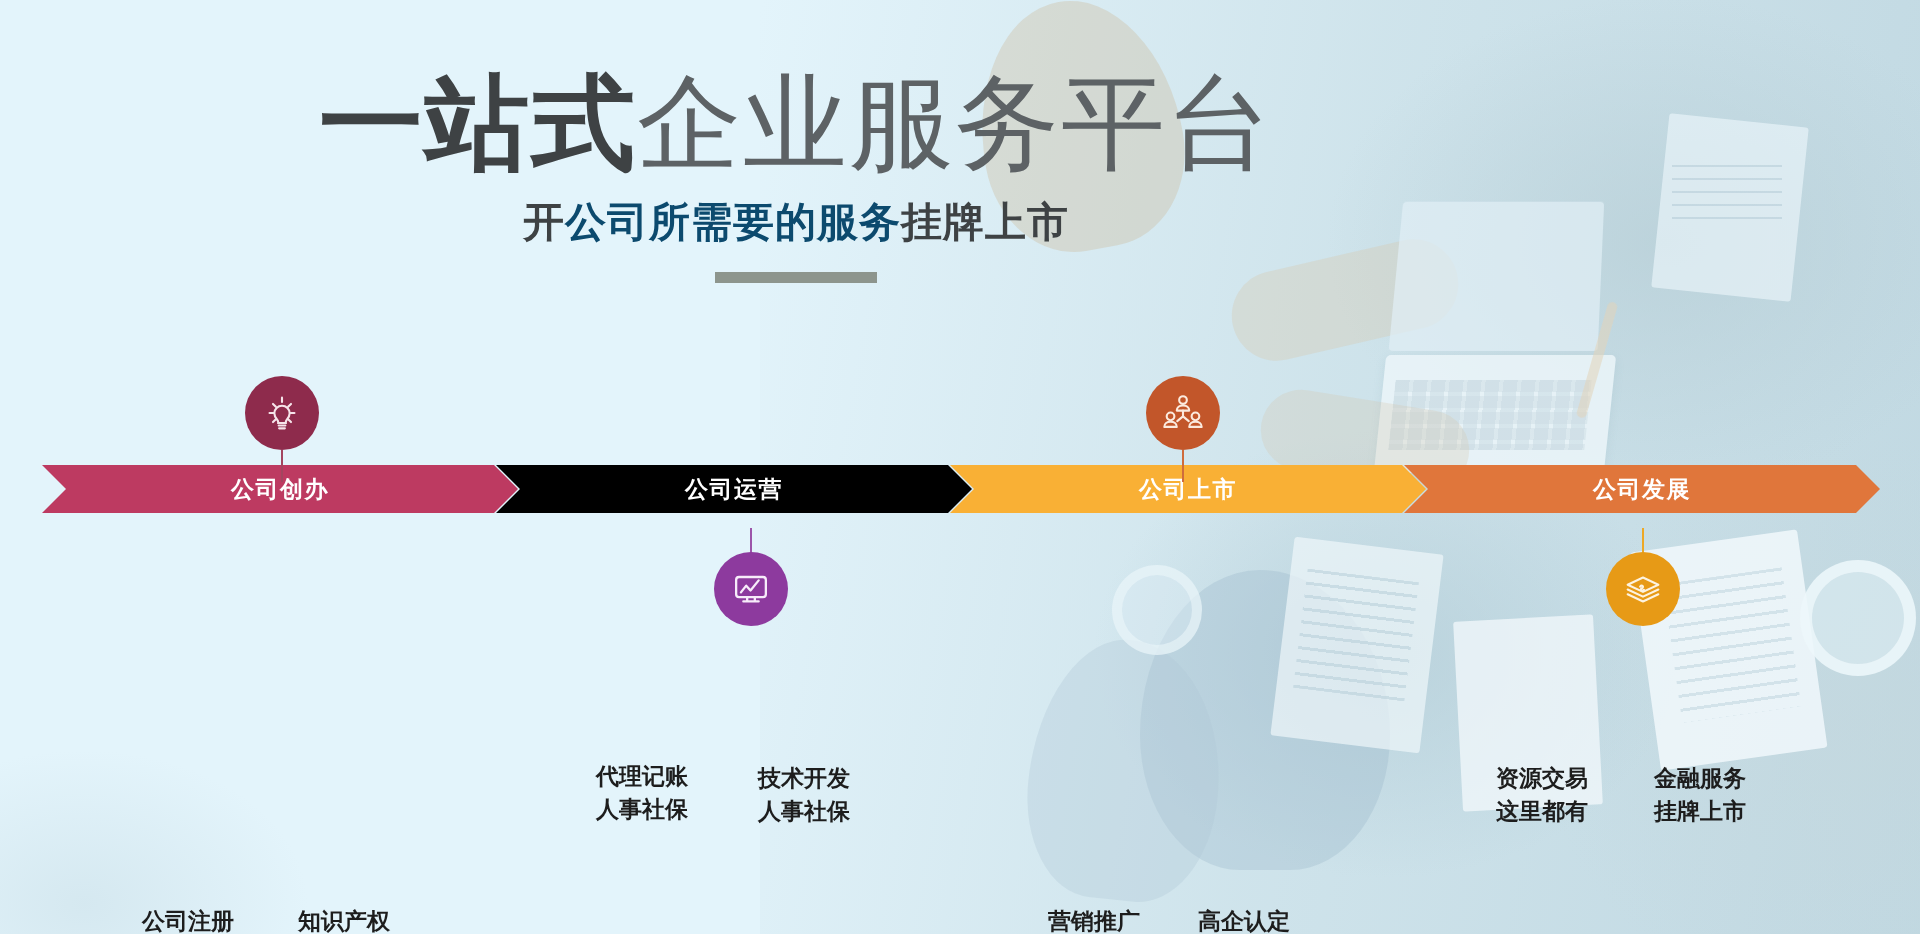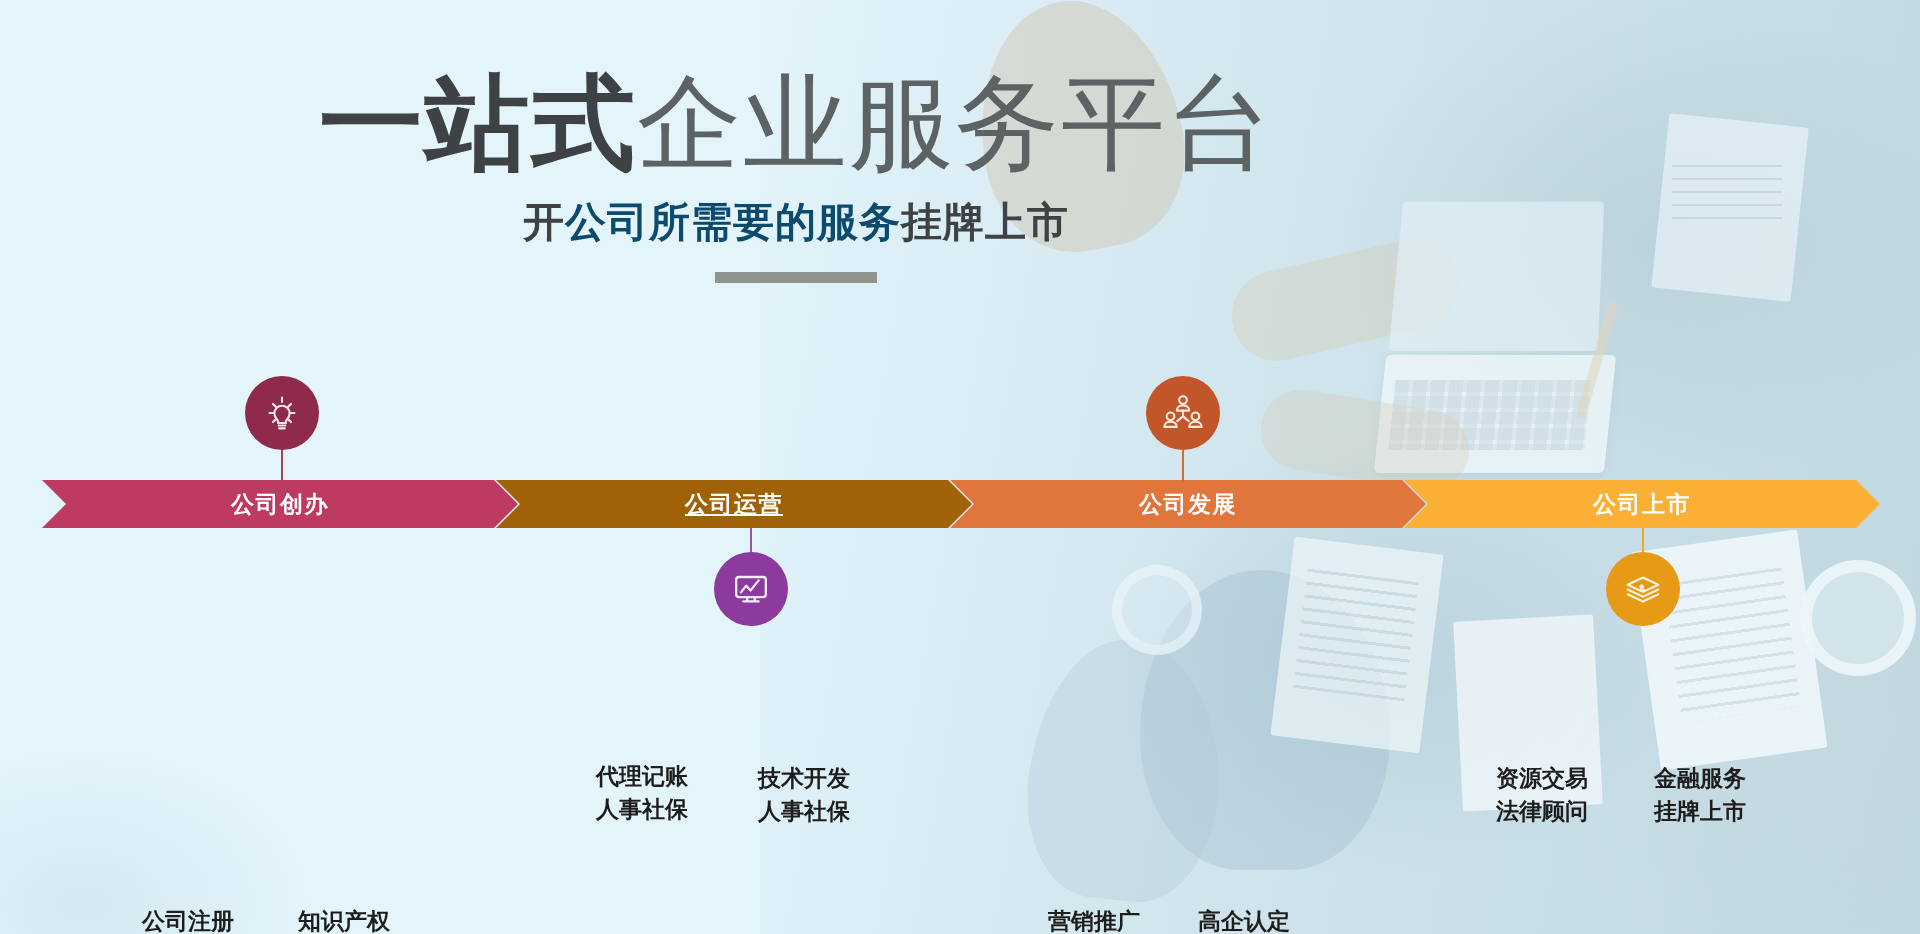--- a/index.html
+++ b/index.html
@@ -189,21 +189,21 @@
     position: absolute;
     left: 0;
     top: 362px;
     width: 1920px;
     height: 300px;
   }
 
   .bar {
     position: absolute;
     left: 42px;
-    top: 118px;
+    top: 103px;
     width: 1838px;
     height: 32px;
     display: flex;
     text-align: center;
   }
 
   .seg {
     position: relative;
     height: 48px;
     flex: 1 1 0;
@@ -214,22 +214,22 @@
     font-size: 23px;
     font-weight: bold;
     letter-spacing: 1.5px;
     margin-right: -22px;
   }
   .seg:last-child { margin-right: 0; }
   .seg span { position: relative; z-index: 3; }
 
   .seg-1 { background: #bd3a61;
     clip-path: polygon(0 0, calc(100% - 24px) 0, 100% 50%, calc(100% - 24px) 100%, 0 100%, 24px 50%); }
-  .seg-2 { background: #a16207;
-    clip-path: polygon(0 0, calc(100% - 24px) 0, 100% 50%, calc(100% - 24px) 100%, 0 100%, 24px 50%); text-decoration: underline; }
+  .seg-2 { background: #000000;
+    clip-path: polygon(0 0, calc(100% - 24px) 0, 100% 50%, calc(100% - 24px) 100%, 0 100%, 24px 50%); }
   .seg-3 { background: #e0763b;
     clip-path: polygon(0 0, calc(100% - 24px) 0, 100% 50%, calc(100% - 24px) 100%, 0 100%, 24px 50%); }
   .seg-4 { background: #f9b035;
     clip-path: polygon(0 0, calc(100% - 24px) 0, 100% 50%, calc(100% - 24px) 100%, 0 100%, 24px 50%); }
 
   
   .node {
     position: absolute;
     width: 74px; height: 74px;
     border-radius: 50%;
@@ -339,25 +339,25 @@
     <div class="stem stem-3"></div>
     <div class="stem stem-4"></div>
 
     <div class="bar">
       <div class="seg seg-1">
         <span>公司创办</span>
       </div>
       <div class="seg seg-2">
         <span>公司运营</span>
       </div>
+      <div class="seg seg-4">
+        <span>公司上市</span>
+      </div>
       <div class="seg seg-3">
         <span>公司发展</span>
-      </div>
-      <div class="seg seg-4">
-        <span>公司上市</span>
       </div>
     </div>
 
     <div class="node node-1">
       <svg viewBox="0 0 48 48" fill="none" stroke="#f6e4ea" stroke-width="2.2" stroke-linecap="round">
         <path d="M24 16.5c-4.4 0-8 3.5-8 7.8 0 3 1.6 5.2 3 6.7.7.8 1 1.6 1 2.4v1h8v-1c0-.8.3-1.6 1-2.4 1.4-1.5 3-3.7 3-6.7 0-4.3-3.6-7.8-8-7.8z"></path>
         <path d="M20.5 37h7M21 40h6"></path>
         <path d="M24 8v4.5M11 24h4.2M32.8 24H37M14.6 14.6l3 3M30.4 17.6l3-3M14.6 33.4l3-3M30.4 30.4l3 3"></path>
       </svg>
     </div>
@@ -410,21 +410,21 @@
     <div class="lbl lbl-c1">
       <div>营销推广</div>
 
     </div>
     <div class="lbl lbl-c2">
       <div>高企认定</div>
 
     </div>
     <div class="lbl lbl-d1">
       <div>资源交易</div>
-      <div>法律顾问</div>
+      <div>这里都有</div>
     </div>
     <div class="lbl lbl-d2">
       <div>金融服务</div>
       <div>挂牌上市</div>
     </div>
 
   </div>
 
 
 </div>

